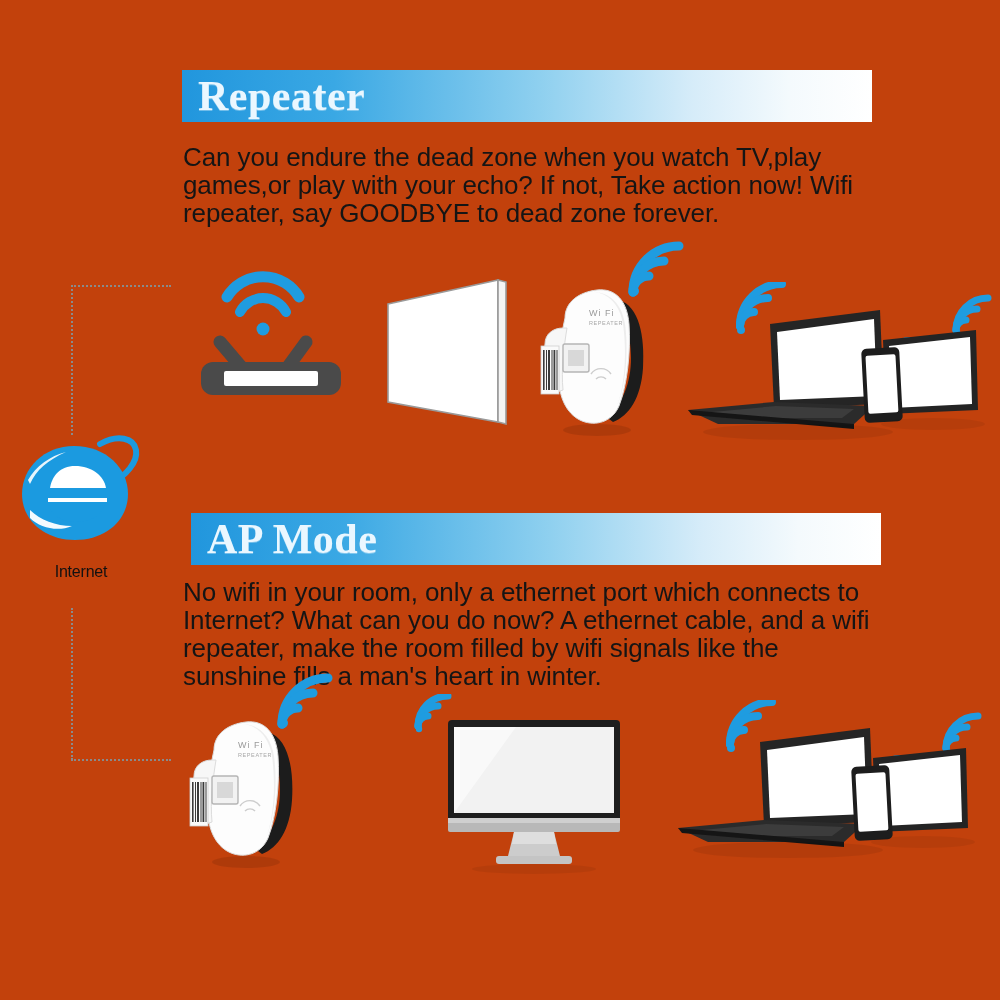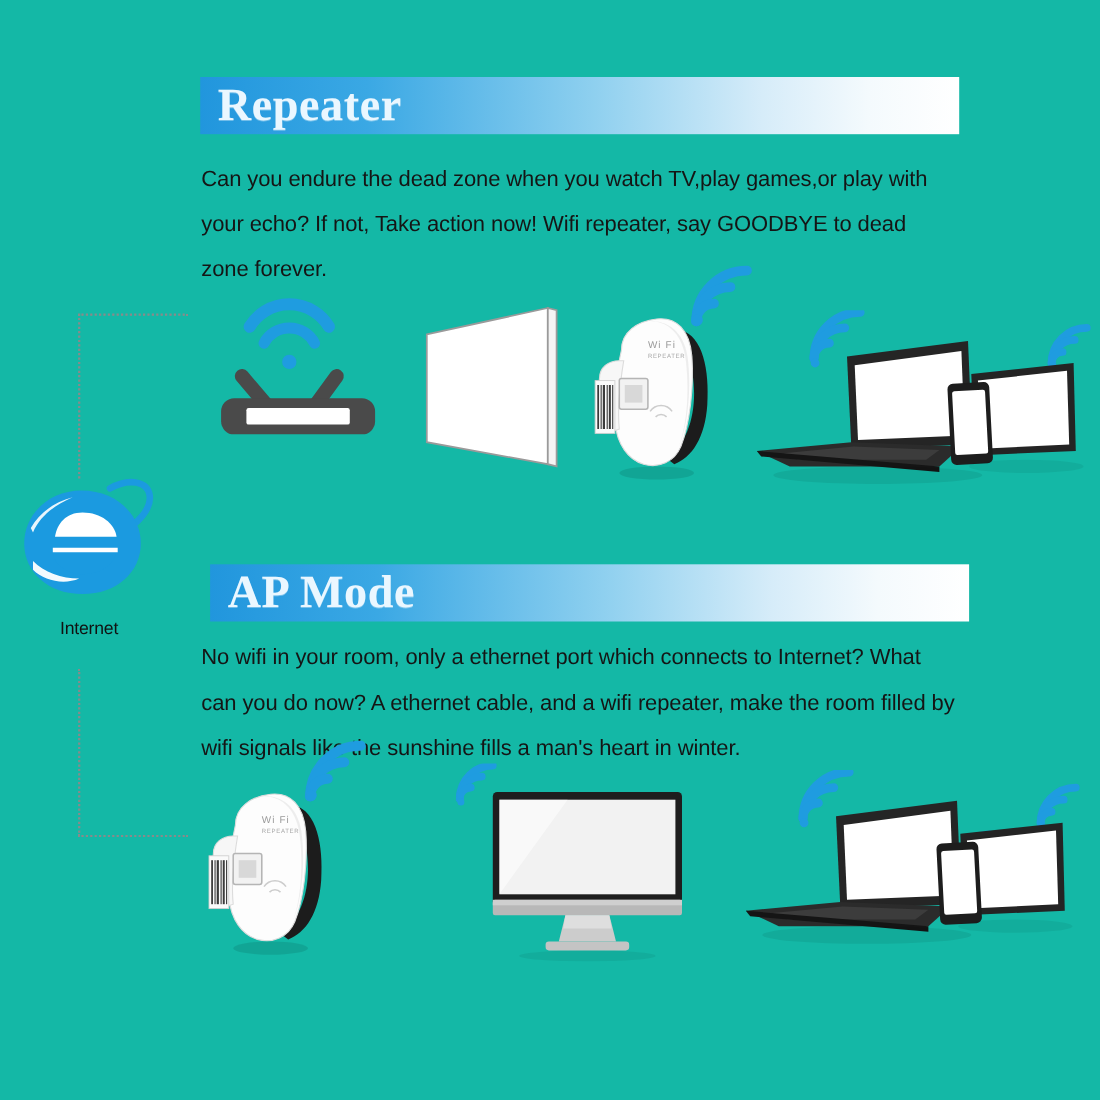--- a/index.html
+++ b/index.html
@@ -2,21 +2,21 @@
 <html><head>
 <meta charset="utf-8">
 <style>
   * { box-sizing: border-box; margin: 0; padding: 0; }
   html, body {
     width: 1000px; height: 1000px;
     background: #ffffff;
     font-family: "Liberation Sans", sans-serif;
     overflow: hidden;
   }
-  .page { position: relative; width: 1000px; height: 1000px; background:#14b8a6; }
+  .page { position: relative; width: 1000px; height: 1000px; background:#c2410c; }
 
   
   .heading-bar {
     position: absolute;
     height: 52px;
     background: linear-gradient(90deg, #2196dd 0%, #3aa8e4 22%, #8fd0ef 52%, #d6ecf9 74%, #f4fafd 88%, #ffffff 100%);
     display: flex; align-items: center;
   }
   .heading-text {
     font-family: "Liberation Serif", serif;
@@ -25,22 +25,22 @@
     letter-spacing: 0.5px;
     color: #eaf7ff;
     padding-left: 16px;
     line-height: 1;
     text-shadow: 0 1px 0 rgba(255,255,255,0.35);
   }
 
   
   .body-text {
     position: absolute;
-    font-size: 20px;
-    line-height: 41px;
+    font-size: 26px;
+    line-height: 28px;
     color: #151515;
     letter-spacing: -0.1px;
   }
 
   
   .ie-logo { position: absolute; }
   .ie-label {
     position: absolute;
     font-size: 16px;
     color: #111;

